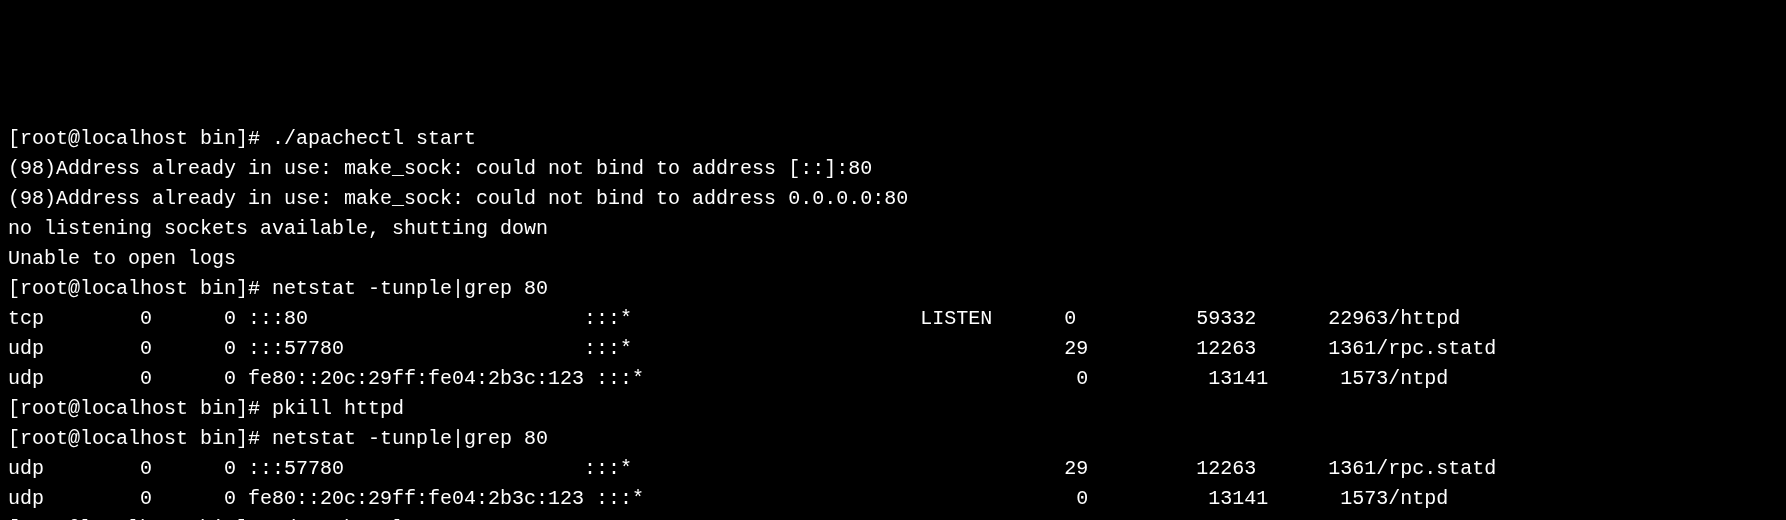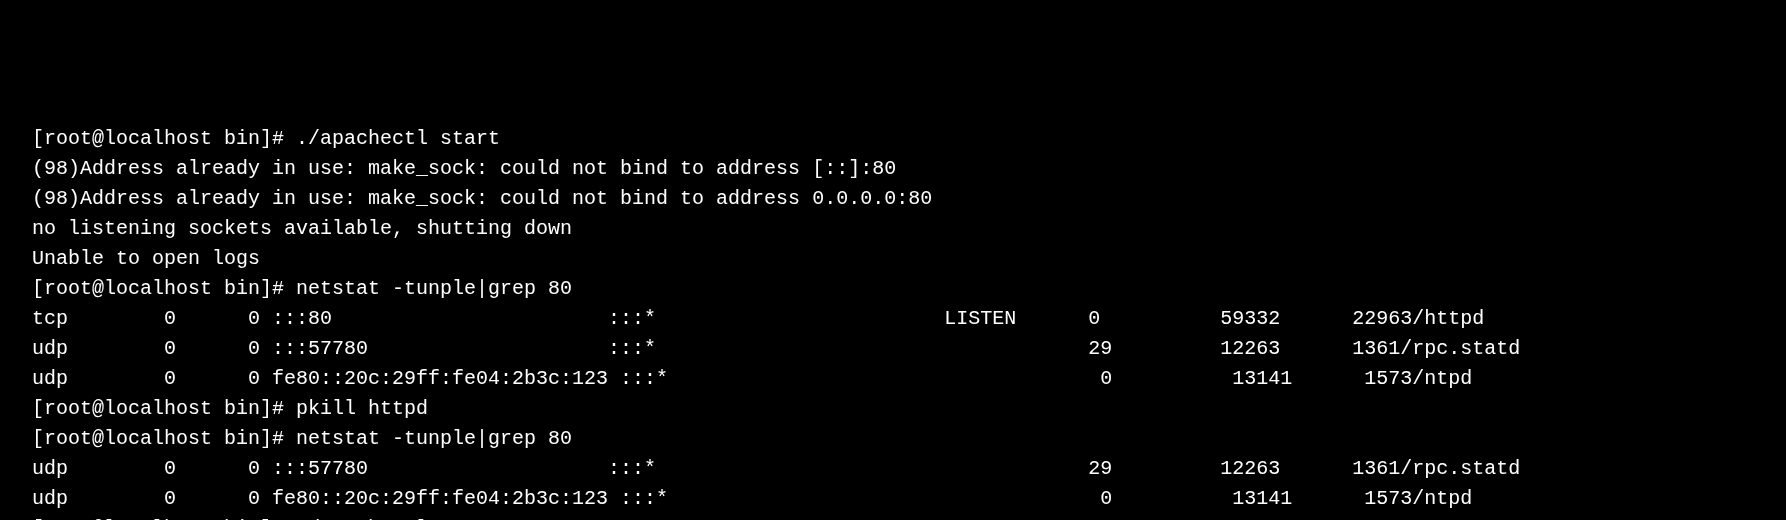--- a/index.html
+++ b/index.html
@@ -14,21 +14,20 @@
       font-size: 20px;
       line-height: 1.5;
       padding: 4px 8px;
       white-space: pre;
       width: 1786px;
       height: 520px;
       overflow: hidden;
     }
     .line {
       display: block;
-      margin-left: 24px;
     }
   </style>
 </head>
 <body>
 
 
 
 <div id="terminal-output"><span class="line">[root@localhost bin]# ./apachectl start</span><span class="line">(98)Address already in use: make_sock: could not bind to address [::]:80</span><span class="line">(98)Address already in use: make_sock: could not bind to address 0.0.0.0:80</span><span class="line">no listening sockets available, shutting down</span><span class="line">Unable to open logs</span><span class="line">[root@localhost bin]# netstat -tunple|grep 80</span><span class="line">tcp        0      0 :::80                       :::*                        LISTEN      0          59332      22963/httpd</span><span class="line">udp        0      0 :::57780                    :::*                                    29         12263      1361/rpc.statd</span><span class="line">udp        0      0 fe80::20c:29ff:fe04:2b3c:123 :::*                                    0          13141      1573/ntpd</span><span class="line">[root@localhost bin]# pkill httpd</span><span class="line">[root@localhost bin]# netstat -tunple|grep 80</span><span class="line">udp        0      0 :::57780                    :::*                                    29         12263      1361/rpc.statd</span><span class="line">udp        0      0 fe80::20c:29ff:fe04:2b3c:123 :::*                                    0          13141      1573/ntpd</span><span class="line">[root@localhost bin]# ./apachectl start</span></div>
 
 

